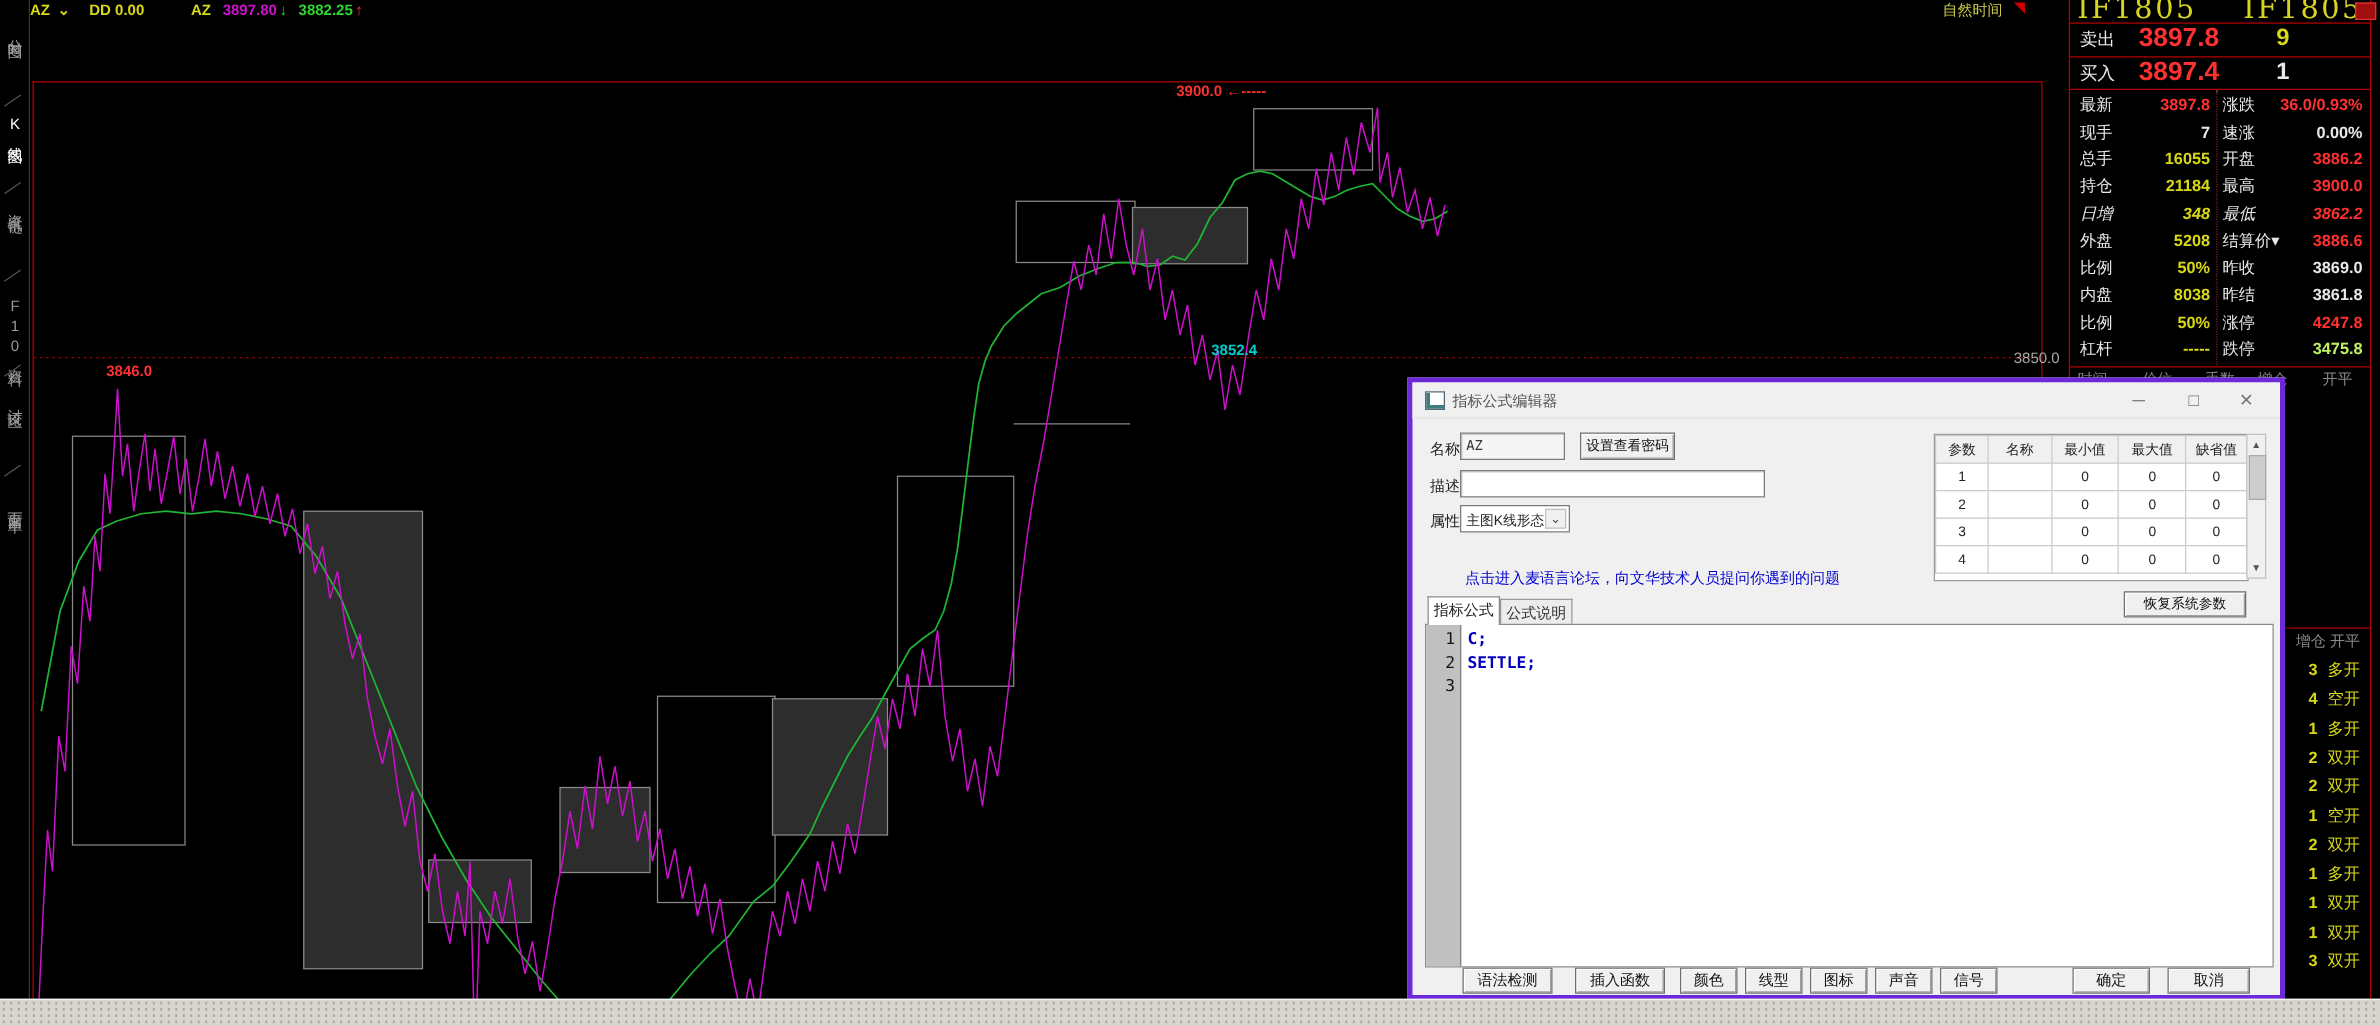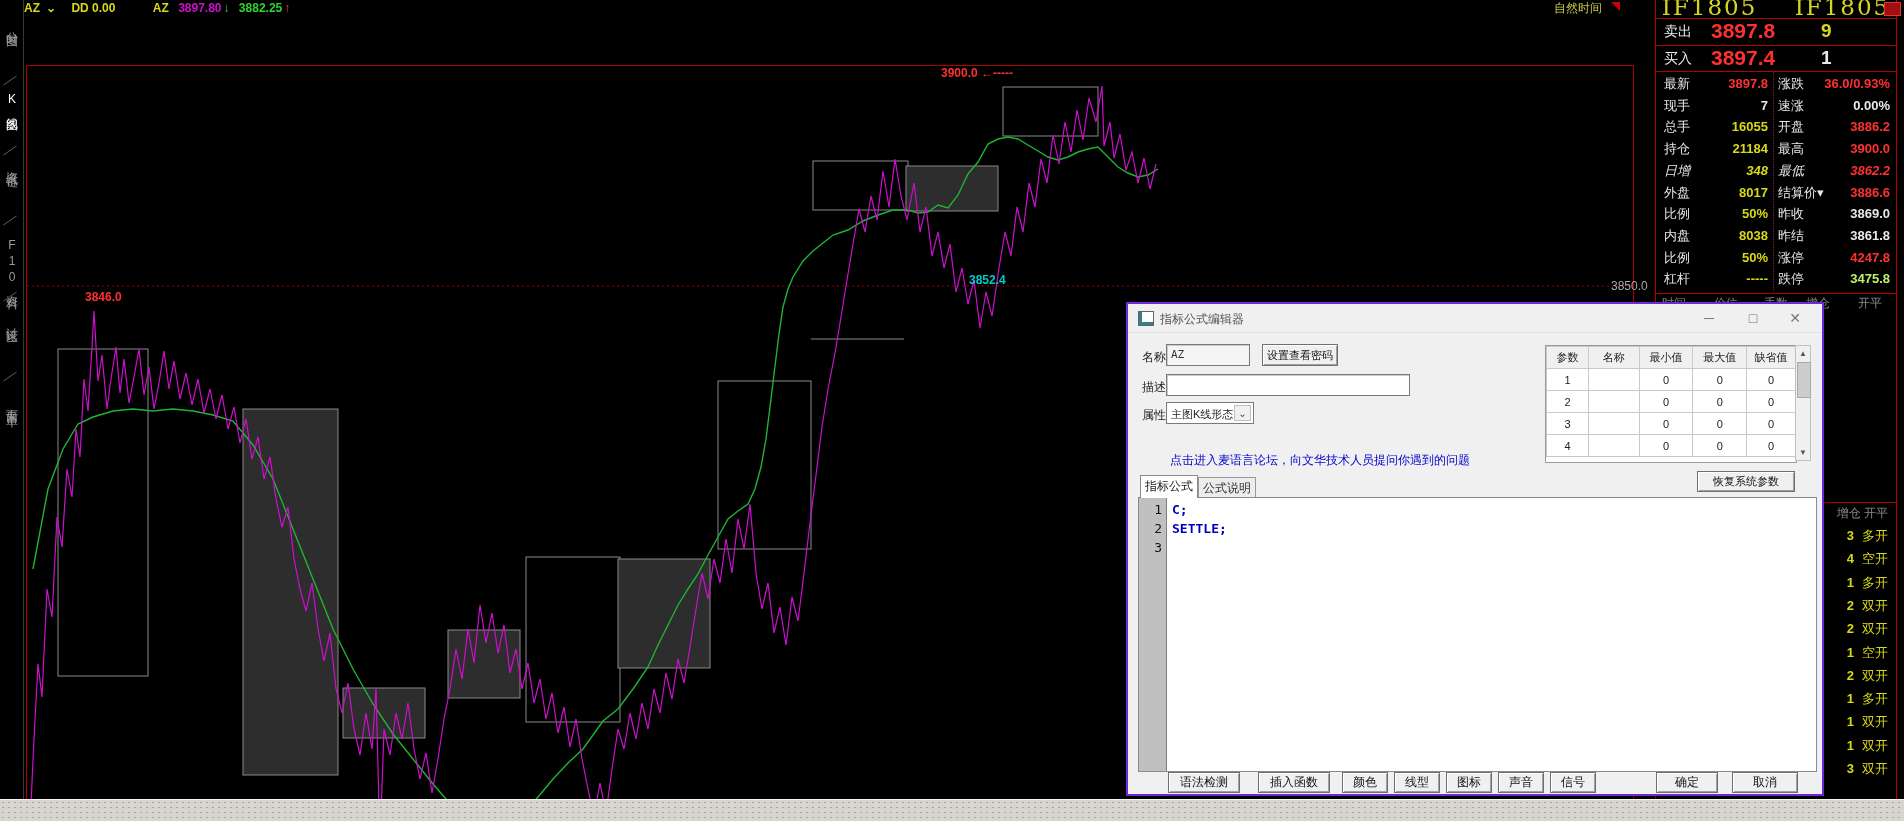--- a/index.html
+++ b/index.html
@@ -35,21 +35,21 @@
   .q-row .v2{position:absolute;right:6px;text-align:right;font-weight:bold;}
   .c-red{color:#ff3030;} .c-yellow{color:#d8d816;} .c-white{color:#e8e8e8;} .c-green{color:#bef264;}
   #tick-header{position:absolute;left:0;width:100%;font-size:12px;color:#8a8a8a;}
   #tick-header span{position:absolute;}
   #trade-header{position:absolute;right:8px;font-size:12px;color:#8a8a8a;white-space:nowrap;}
   .trade-row{position:absolute;right:8px;height:23px;font-size:13px;line-height:23px;white-space:nowrap;}
   .trade-row .n{color:#d8d816;font-weight:bold;margin-right:8px;}
   .trade-row .t{color:#d8d816;}
   #corner-box{left:1884px;top:2px;width:15px;height:12px;background:#a01010;border:1px solid #d33;}
   
-  #dialog{left:1126px;top:302px;width:694px;height:490px;background:#f0f0f0;border:2px solid #6d28d9;
+  #dialog{left:1126px;top:302px;width:694px;height:490px;background:#f0f0f0;border:4px solid #6d28d9;
           box-shadow:2px 2px 6px rgba(0,0,0,.55);font-size:12px;color:#222;}
   #dlg-titlebar{position:absolute;left:0;top:0;width:100%;height:28px;background:#f0f0f0;border-bottom:1px solid #e0e0e0;}
   #dlg-icon{position:absolute;left:10px;top:7px;width:14px;height:13px;background:#fff;border:1px solid #567;
             box-shadow:inset 3px -3px 0 #3d7d7d;}
   #dlg-title{position:absolute;left:32px;top:7px;color:#555;font-size:12px;}
   .dlg-winbtn{position:absolute;top:2px;width:34px;height:24px;color:#777;font-size:14px;text-align:center;line-height:24px;cursor:pointer;}
   label.fld{position:absolute;color:#222;}
   .sunken{position:absolute;background:#fff;border:1px solid #7a7a7a;box-shadow:inset 1px 1px 0 #c9c9c9;
           font-size:11px;padding:3px 4px;box-sizing:border-box;font-family:"DejaVu Sans Mono",monospace;color:#333;}
   .btn3d{position:absolute;background:#f0f0f0;border:1px solid #707070;box-shadow:inset 1px 1px 0 #fff,inset -1px -1px 0 #a0a0a0;
@@ -174,21 +174,21 @@
           <span class="v2 c-red">3900.0</span>
         </div>
         <div class="q-row" style="top: 159.8px; font-style: italic;">
           <span class="l1">日增</span>
           <span class="v1 c-yellow">348</span>
           <span class="l2">最低</span>
           <span class="v2 c-red">3862.2</span>
         </div>
         <div class="q-row" style="top: 181.5px;">
           <span class="l1">外盘</span>
-          <span class="v1 c-yellow">8017</span>
+          <span class="v1 c-yellow">5208</span>
           <span class="l2">结算价▾</span>
           <span class="v2 c-red">3886.6</span>
         </div>
         <div class="q-row" style="top: 203.2px;">
           <span class="l1">比例</span>
           <span class="v1 c-yellow">50%</span>
           <span class="l2">昨收</span>
           <span class="v2 c-white">3869.0</span>
         </div>
         <div class="q-row" style="top: 224.9px;">

